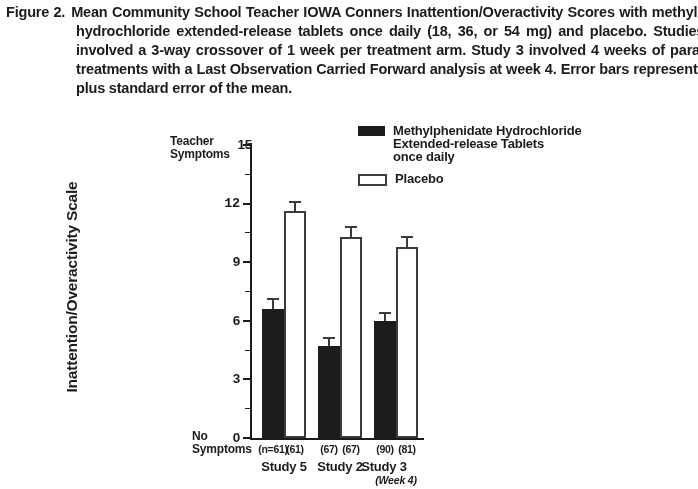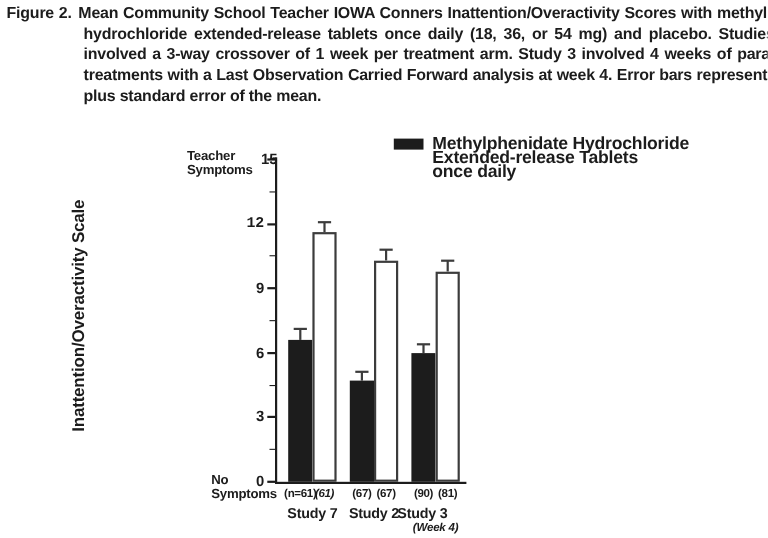--- a/index.html
+++ b/index.html
@@ -21,21 +21,21 @@
     text-align:justify;
     text-indent:-70px;
     padding-left:70px;
   }
   .caption .figlabel{margin-right:6px;}
   .legend{position:absolute;left:358px;top:124px;}
   .legend-row{display:flex;align-items:flex-start;margin-bottom:9px;}
   .swatch{flex:0 0 auto;width:27px;height:10px;margin-top:2px;margin-right:8px;}
   .swatch.black{background:#1c1c1c;}
   .swatch.white{background:#ffffff;border:2px solid #3c3c3c;height:8px;width:25px;}
-  .legend-lines{font-size:16px;line-height:13px;letter-spacing:-0.2px;}
+  .legend-lines{font-size:13px;line-height:13px;letter-spacing:-0.2px;}
   .ann{position:absolute;font-size:12px;line-height:12.5px;letter-spacing:-0.2px;}
   .ylabel{
     position:absolute;left:-88px;top:278px;width:320px;
     text-align:center;font-size:15.5px;letter-spacing:-0.2px;
     transform:rotate(-90deg);transform-origin:center center;
   }
   .plot{position:absolute;left:0;top:0;width:698px;height:489px;}
   .pl{position:absolute;}
   .bar-outline{box-sizing:border-box;border:2px solid #3c3c3c;background:#ffffff;}
   .ticklabel{font-size:13.5px;text-align:right;letter-spacing:-0.2px;}
@@ -50,20 +50,26 @@
 
   <p class="caption"><span class="figlabel">Figure 2.</span><span>Mean Community School Teacher IOWA Conners Inattention/Overactivity Scores with methylphenidate hydrochloride extended-release tablets once daily (18, 36, or 54 mg) and placebo. Studies 1 and 2 involved a 3-way crossover of 1 week per treatment arm. Study 3 involved 4 weeks of parallel-group treatments with a Last Observation Carried Forward analysis at week 4. Error bars represent the mean plus standard error of the mean.</span></p>
 
   <div class="legend">
     <div class="legend-row">
       <span class="swatch black"></span>
       <div class="legend-lines">
         <div>Methylphenidate Hydrochloride</div>
         <div>Extended-release Tablets</div>
         <div>once daily</div>
+      </div>
+    </div>
+    <div class="legend-row">
+      <span class="swatch white"></span>
+      <div class="legend-lines">
+        <div>Placebo</div>
       </div>
     </div>
   </div>
 
   <div class="ann" style="left:170px;top:135px;">
     <div>Teacher</div>
     <div>Symptoms</div>
   </div>
 
   <div class="ann" style="left:192px;top:430px;">
@@ -93,22 +99,22 @@
       <div class="pl" style="left: 245px; top: 291px; width: 5px; height: 1px; background: rgb(28, 28, 28);"></div>
       <div class="pl" style="left: 245px; top: 232.4px; width: 5px; height: 1px; background: rgb(28, 28, 28);"></div>
       <div class="pl" style="left: 245px; top: 173.8px; width: 5px; height: 1px; background: rgb(28, 28, 28);"></div>
       <div class="pl" style="left: 272px; top: 299.313px; width: 2px; height: 9.76667px; background: rgb(60, 60, 60);"></div>
       <div class="pl" style="left: 267px; top: 298.313px; width: 12px; height: 2px; background: rgb(60, 60, 60);"></div>
       <div class="pl" style="left: 262px; top: 309.08px; width: 22px; height: 128.92px; background: rgb(28, 28, 28);"></div>
       <div class="pl nlabel" style="left: 253px; top: 443px; width: 40px; text-align: center;">(n=61)</div>
       <div class="pl" style="left: 294px; top: 201.647px; width: 2px; height: 9.76667px; background: rgb(60, 60, 60);"></div>
       <div class="pl" style="left: 289px; top: 200.647px; width: 12px; height: 2px; background: rgb(60, 60, 60);"></div>
       <div class="pl bar-outline" style="left: 284px; top: 211.413px; width: 22px; height: 226.587px;"></div>
-      <div class="pl nlabel" style="left: 275px; top: 443px; width: 40px; font-style: italic;">(61)</div>
-      <div class="pl catlabel" style="left: 244px; top: 459px; width: 80px;">Study 7</div>
+      <div class="pl nlabel" style="left: 275px; top: 443px; width: 40px;">(61)</div>
+      <div class="pl catlabel" style="left: 244px; top: 459px; width: 80px;">Study 5</div>
       <div class="pl" style="left: 328px; top: 338.38px; width: 2px; height: 7.81333px; background: rgb(60, 60, 60);"></div>
       <div class="pl" style="left: 323px; top: 337.38px; width: 12px; height: 2px; background: rgb(60, 60, 60);"></div>
       <div class="pl" style="left: 318px; top: 346.193px; width: 22px; height: 91.8067px; background: rgb(28, 28, 28);"></div>
       <div class="pl nlabel" style="left: 309px; top: 443px; width: 40px;">(67)</div>
       <div class="pl" style="left: 350px; top: 227.04px; width: 2px; height: 9.76667px; background: rgb(60, 60, 60);"></div>
       <div class="pl" style="left: 345px; top: 226.04px; width: 12px; height: 2px; background: rgb(60, 60, 60);"></div>
       <div class="pl bar-outline" style="left: 340px; top: 236.807px; width: 22px; height: 201.193px;"></div>
       <div class="pl nlabel" style="left: 331px; top: 443px; width: 40px;">(67)</div>
       <div class="pl catlabel" style="left: 300px; top: 459px; width: 80px;">Study 2</div>
       <div class="pl" style="left: 384px; top: 312.987px; width: 2px; height: 7.81333px; background: rgb(60, 60, 60);"></div>

